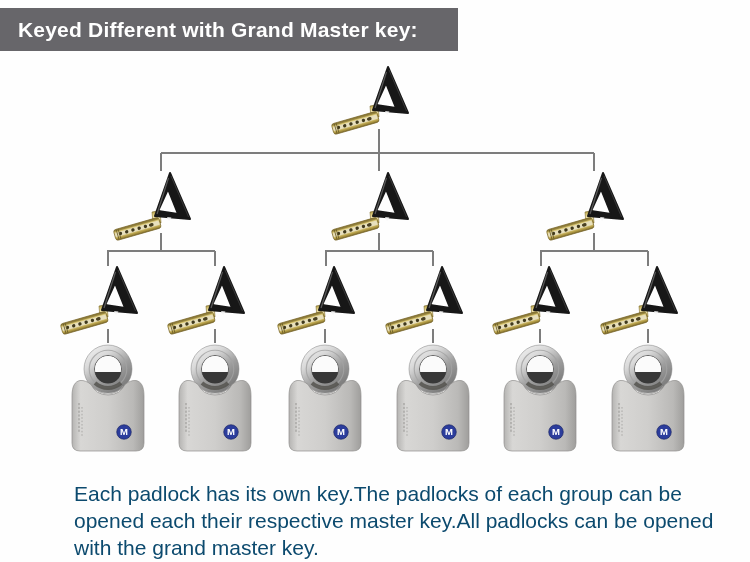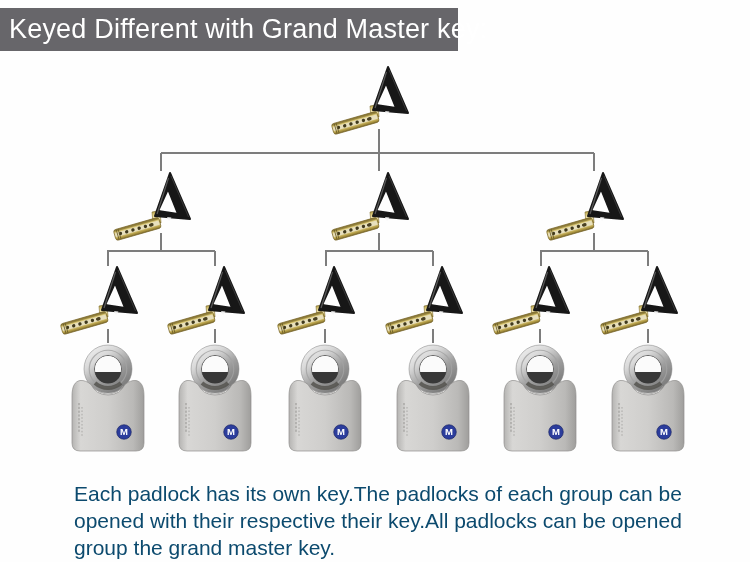--- a/index.html
+++ b/index.html
@@ -3,21 +3,21 @@
 <meta charset="utf-8">
 <style>
   html,body{margin:0;padding:0;background:#ffffff;}
   .stage{
     position:relative;width:750px;height:562px;background:#fefefe;
     font-family:"Liberation Sans",sans-serif;overflow:hidden;
   }
   .banner{
     position:absolute;left:0;top:8px;width:458px;height:43px;
     background:#67666a;color:#ffffff;display:flex;align-items:center;
-    padding-left:9px;box-sizing:border-box;font-weight:normal;font-size:27px;
+    padding-left:18px;box-sizing:border-box;font-weight:bold;font-size:21px;
     white-space:nowrap;letter-spacing:0.2px;
   }
   .line{position:absolute;background:#7d7d7d;}
   .hline{height:2px;}
   .vline{width:2px;}
   .keysvg,.locksvg{position:absolute;overflow:visible;}
   .caption{
     position:absolute;left:74px;top:480px;color:#0c4a6e;
     font-size:21px;line-height:27px;
   }
@@ -184,17 +184,17 @@
     </svg>
   <svg class="locksvg" style="left:502px;top:343px" width="76" height="112">
       <use href="#sym-lock"></use>
     </svg>
   <svg class="locksvg" style="left:610px;top:343px" width="76" height="112">
       <use href="#sym-lock"></use>
     </svg>
 
   <div class="caption">
     <div>Each padlock has its own key.The padlocks of each group can be</div>
-    <div>opened with their respective their key.All padlocks can be opened</div>
-    <div>group the grand master key.</div>
+    <div>opened each their respective master key.All padlocks can be opened</div>
+    <div>with the grand master key.</div>
   </div>
 
 </div>
 
 </body></html>

